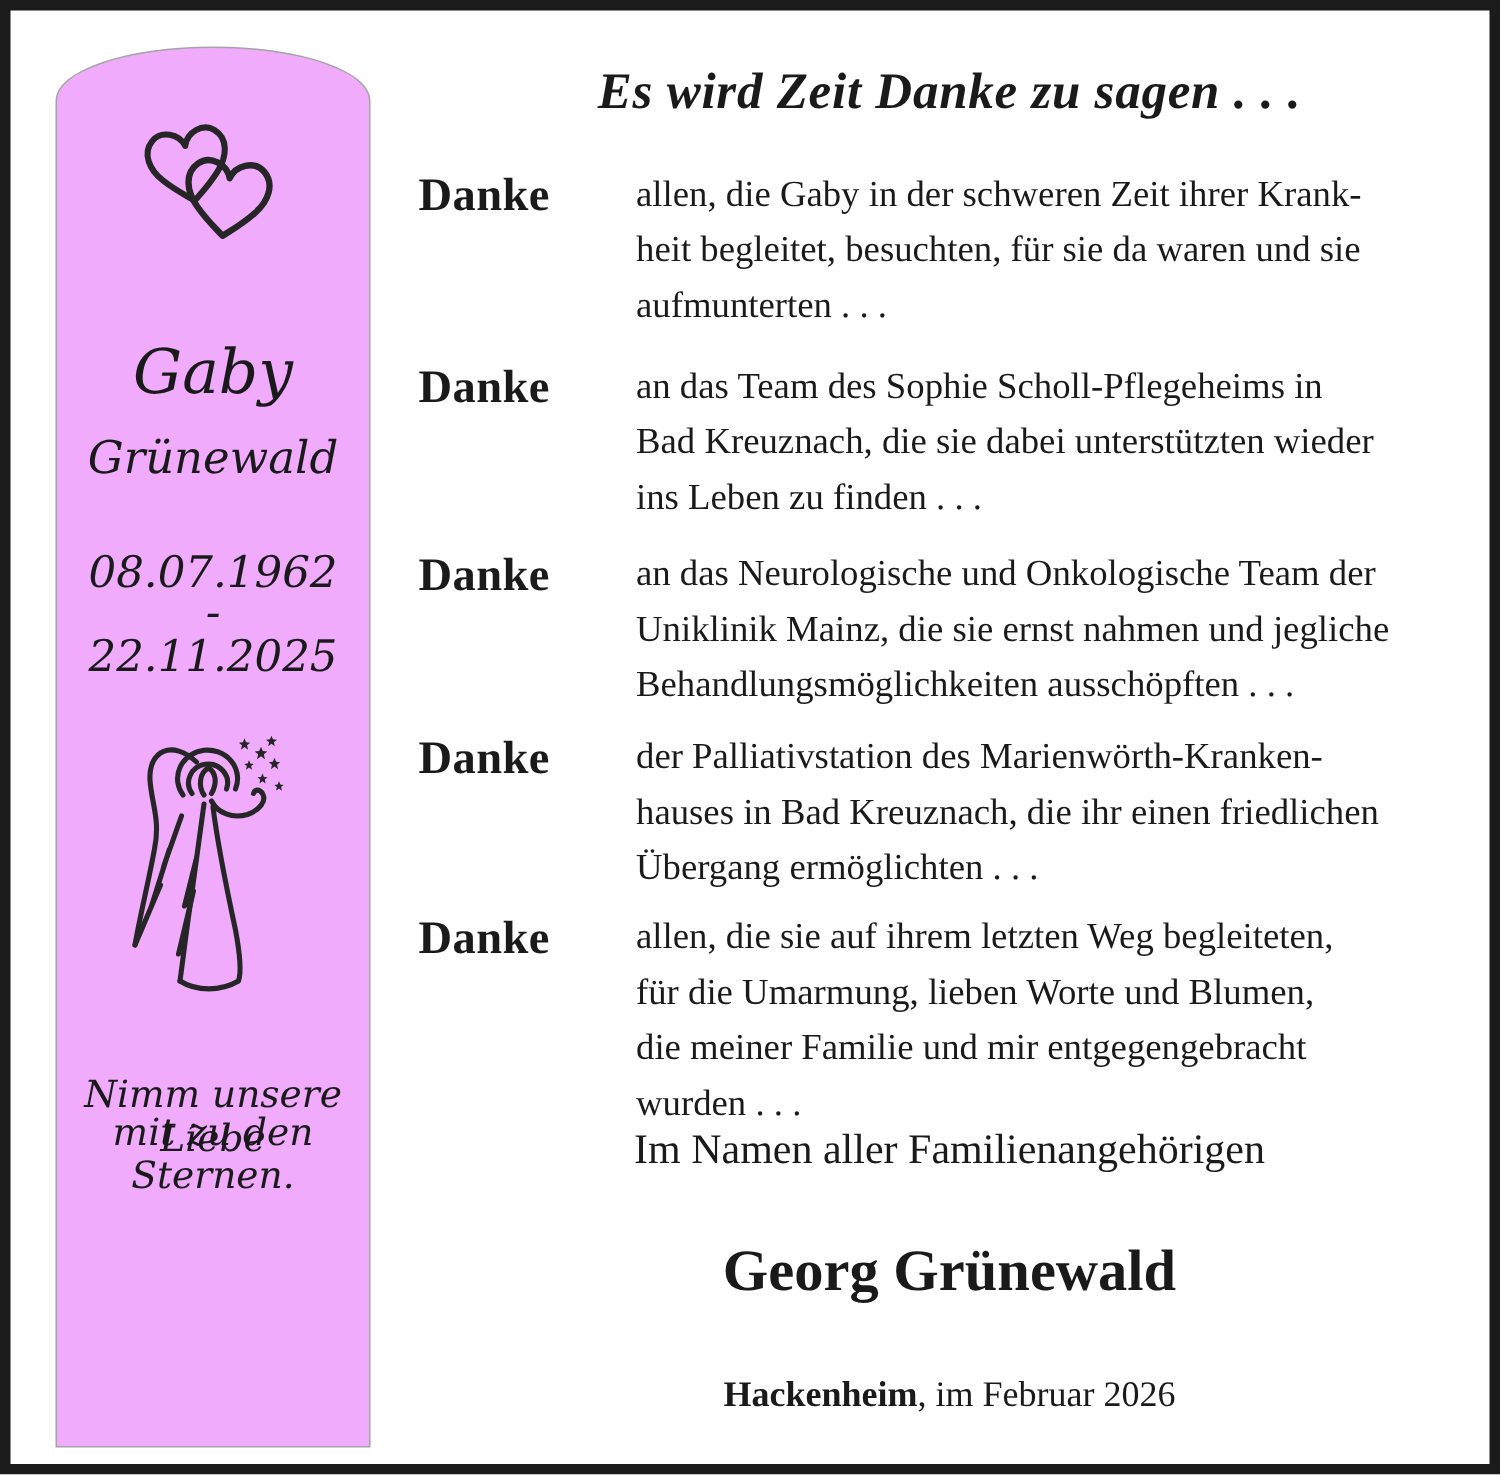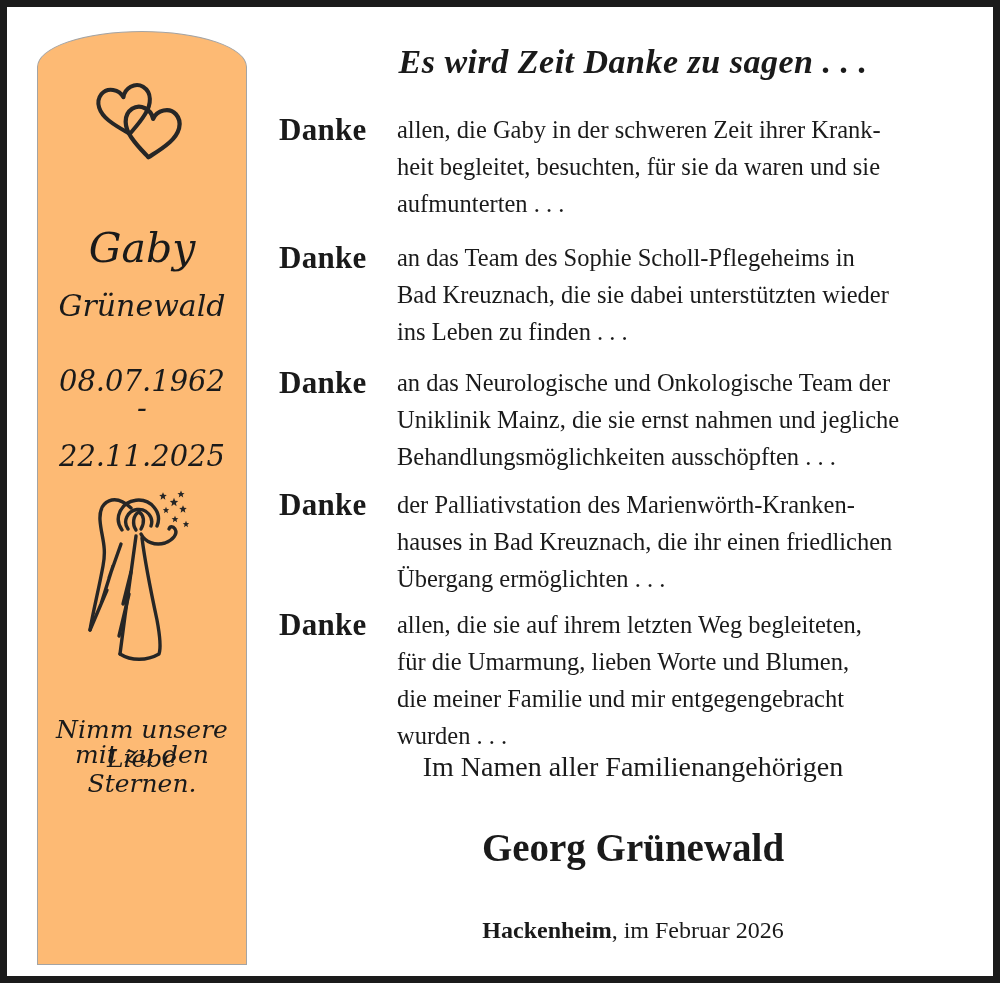--- a/index.html
+++ b/index.html
@@ -13,38 +13,38 @@
     font-family: "Liberation Serif", "DejaVu Serif", serif;
     color: #1a1a1a;
     overflow: hidden;
   }
 
   
   .candle {
     position: absolute;
     left: 30px; top: 24px;
     width: 210px; height: 934px;
-    background: #fdba74;
+    background: #f0abfc;
     border: 1px solid #a4a4a4;
     border-radius: 105px 105px 0 0 / 36px 36px 0 0;
   }
   .candle svg { position: absolute; left: 50%; transform: translateX(-50%); }
   .hearts-svg { top: 44px; }
   .angel-svg  { top: 456px; }
   .script {
     position: absolute; left: 0; width: 100%;
     text-align: center;
     font-style: italic;
     font-family: "DejaVu Serif", "Liberation Serif", serif;
   }
   .name-line1 { top: 192px; font-size: 41px; }
   .name-line2 { top: 256px; font-size: 30px; }
   .date-line1 { top: 332px; font-size: 29px; }
   .date-sep   { top: 366px; font-size: 29px; line-height: 20px; }
-  .date-line2 { top: 388px; font-size: 29px; margin-top: 19px; }
+  .date-line2 { top: 388px; font-size: 29px; }
   .epitaph1   { top: 672px; font-size: 25px; margin-top: 11px; }
   .epitaph2   { top: 708px; font-size: 25px; }
 
   
   .content { position: absolute; left: 270px; top: 0; width: 712px; height: 100%; }
   .title {
     position: absolute; top: 36px; left: 0; width: 100%;
     text-align: center;
     font-size: 34px; font-weight: bold; font-style: italic;
     letter-spacing: 0.5px;
@@ -57,21 +57,21 @@
   .para-2 { top: 232px; }
   .para-3 { top: 357px; }
   .para-4 { top: 479px; }
   .para-5 { top: 599px; }
   .danke-label {
     flex: 0 0 118px;
     font-size: 31px; font-weight: bold;
     line-height: 37px;
     letter-spacing: 0.3px;
   }
-  .para-body { flex: 1; font-size: 24.5px; line-height: 37px; }
+  .para-body { flex: 1; font-size: 24.5px; line-height: 37px; margin-left: 27px; }
   .closing {
     position: absolute; top: 744px; left: 0; width: 100%;
     text-align: center; font-size: 28px;
   }
   .signature {
     position: absolute; top: 818px; left: 0; width: 100%;
     text-align: center; font-size: 39px; font-weight: bold;
   }
   .place-date {
     position: absolute; top: 910px; left: 0; width: 100%;

